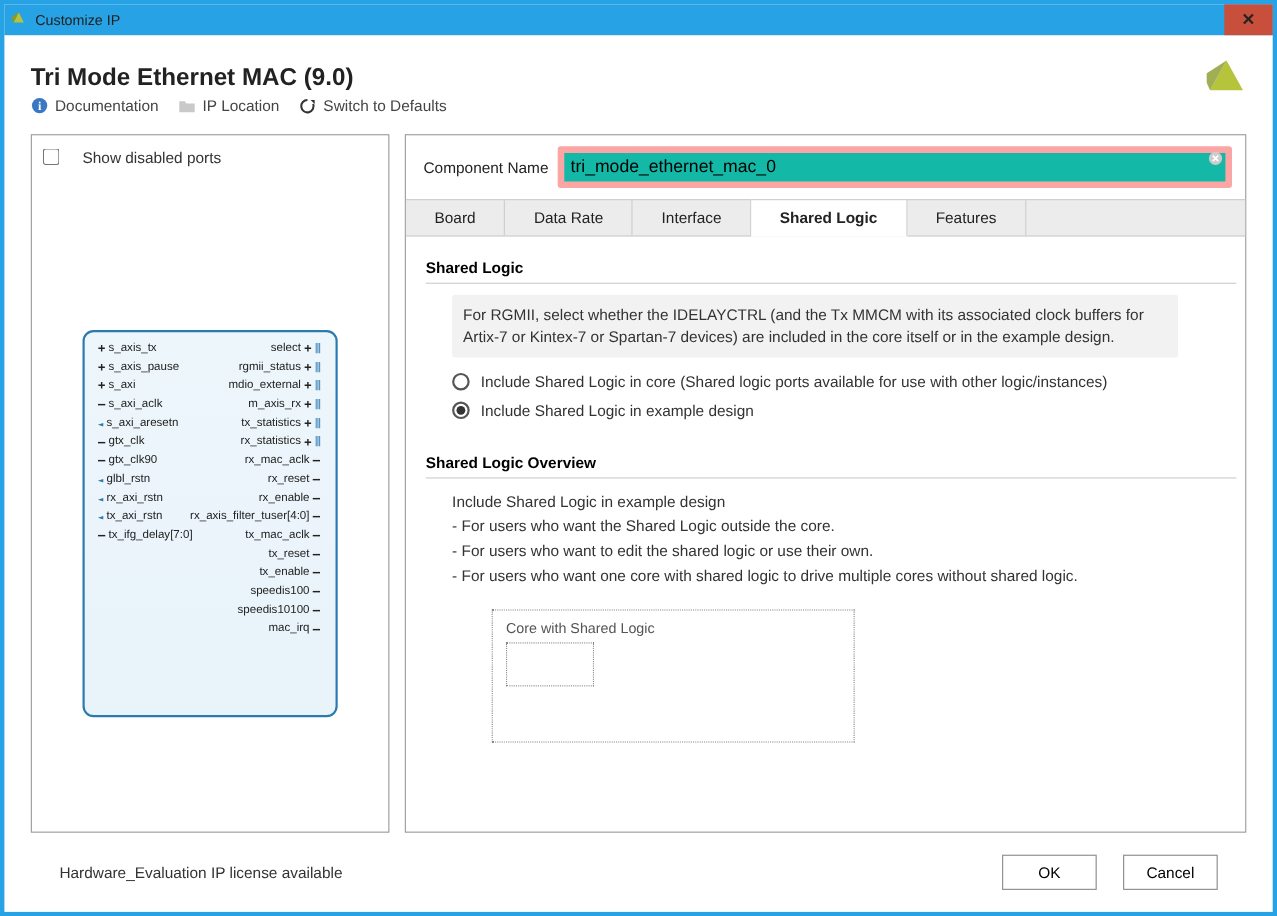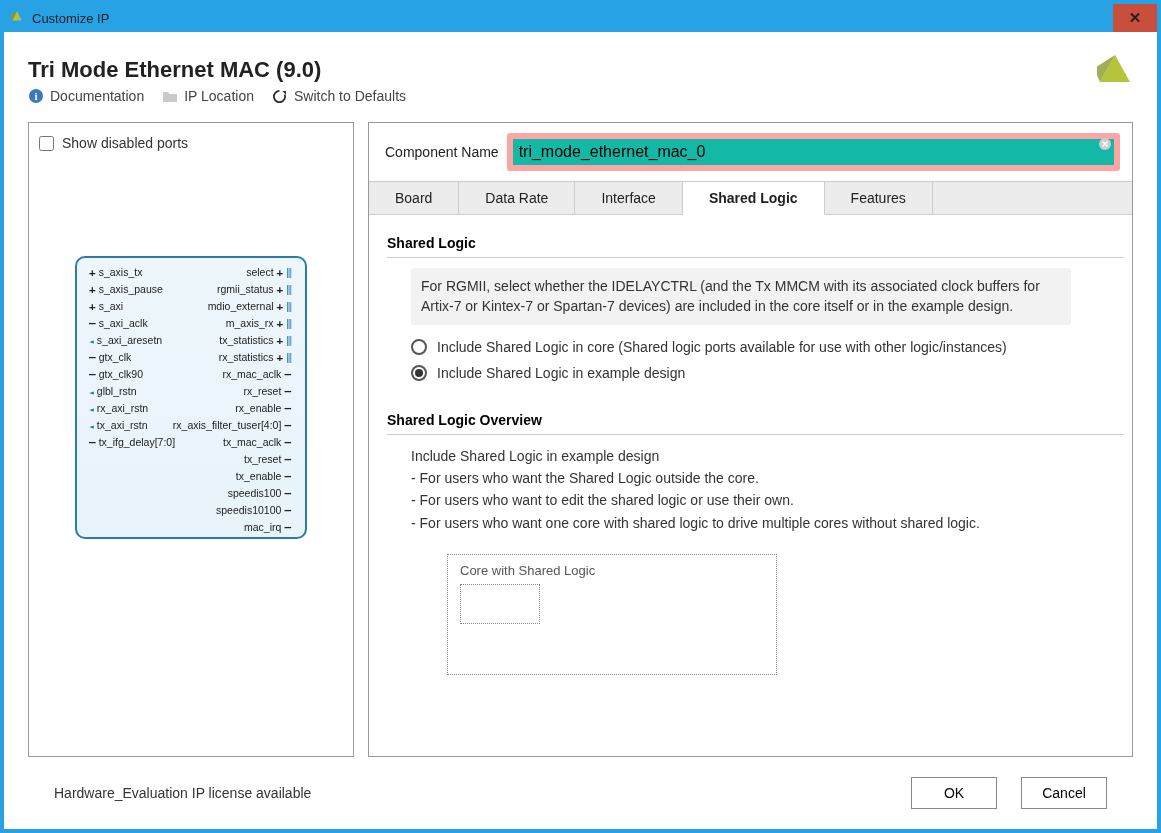--- a/index.html
+++ b/index.html
@@ -20,25 +20,25 @@
   .header-logo { width: 36px; height: 36px; }
   
   .links-row { display: flex; gap: 18px; align-items: center; margin-bottom: 18px; font-size: 14px; }
   .link-item { display: flex; align-items: center; gap: 6px; cursor: pointer; }
   .link-item .link-text { color: #444; }
   .link-icon { width: 16px; height: 16px; display: inline-flex; align-items: center; justify-content: center; }
   
   .panels { display: flex; gap: 14px; flex: 1; min-height: 0; }
   
   .left-panel { width: 326px; border: 1px solid #999; padding: 12px 10px; display: flex; flex-direction: column; }
-  .show-ports { display: flex; align-items: flex-end; gap: 8px; font-size: 14px; color: #333; }
+  .show-ports { display: flex; align-items: flex-start; gap: 21px; font-size: 14px; color: #333; }
   .show-ports input { width: 15px; height: 15px; }
   
   .block-area { flex: 1; display: flex; align-items: flex-start; justify-content: center; padding-top: 105px; }
-  .ip-block { width: 232px; height: 283px; background: linear-gradient(180deg,#edf6fb 0%,#e8f3fa 100%); border: 2px solid #2a7ab0; border-radius: 10px; position: relative; }
+  .ip-block { width: 232px; height: 352px; background: linear-gradient(180deg,#edf6fb 0%,#e8f3fa 100%); border: 2px solid #2a7ab0; border-radius: 10px; position: relative; margin-top: 44px; }
   .ip-block .ports-left, .ip-block .ports-right { position: absolute; top: 6px; font-size: 10.5px; color: #222; line-height: 17px; }
   .ports-left { left: 12px; text-align: left; }
   .ports-right { right: 14px; text-align: right; white-space: nowrap; }
   .port-row { display:flex; align-items:center; gap:3px; height:17px; }
   .ports-left .port-row { justify-content:flex-start; }
   .ports-right .port-row { justify-content:flex-end; }
   .pin { font-family: monospace; font-size:11px; line-height:1; }
   .pin.plus::before { content:"+"; font-weight:bold; }
   .pin.dash::before { content:"–"; font-weight:bold; }
   .pin.dot::before { content:"◄"; font-size:8px; color:#2a7ab0; }

